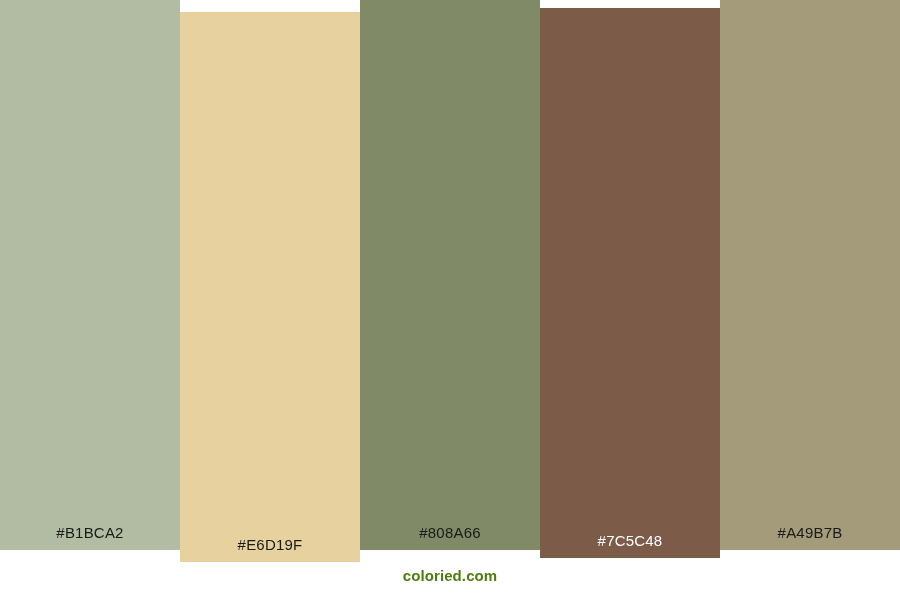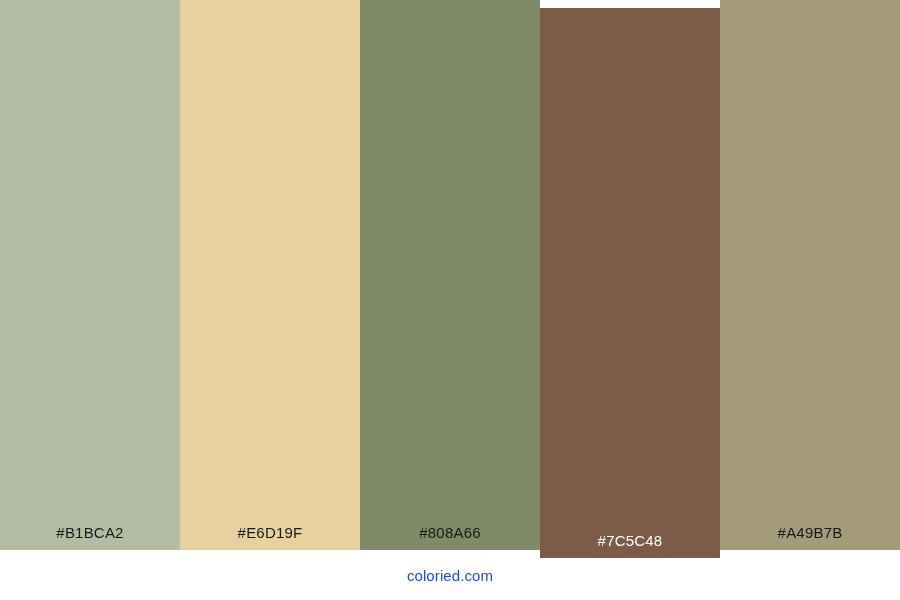--- a/index.html
+++ b/index.html
@@ -50,38 +50,38 @@
   #footer-bar {
     flex: 1 1 auto;
     width: 900px;
     background: #ffffff;
     display: flex;
     align-items: center;
     justify-content: center;
   }
   #footer-credit {
     font-size: 15px;
-    font-weight: 400;
-    color: #1d4ed8;
+    font-weight: 700;
+    color: #4d7c0f;
     letter-spacing: 0.1px;
     line-height: 1;
   }
 </style>
 </head>
 <body>
 
 <div id="palette-page">
 
   <div id="swatch-strip">
 
     <div class="swatch" style="background-color: rgb(177, 188, 162);">
       <span class="swatch-label" style="color: rgb(26, 26, 26);">#B1BCA2</span>
     </div>
 
-    <div class="swatch" style="background-color: rgb(230, 209, 159);">
+    <div class="swatch" style="background-color: rgb(230, 209, 159); margin-top: 12px;">
       <span class="swatch-label" style="color: rgb(26, 26, 26);">#E6D19F</span>
     </div>
 
     <div class="swatch" style="background-color: rgb(128, 138, 102);">
       <span class="swatch-label" style="color: rgb(26, 26, 26); margin-top: 32px;">#808A66</span>
     </div>
 
     <div class="swatch" style="background-color: rgb(124, 92, 72); margin-top: 8px;">
       <span class="swatch-label" style="color: rgb(255, 255, 255);">#7C5C48</span>
     </div>

